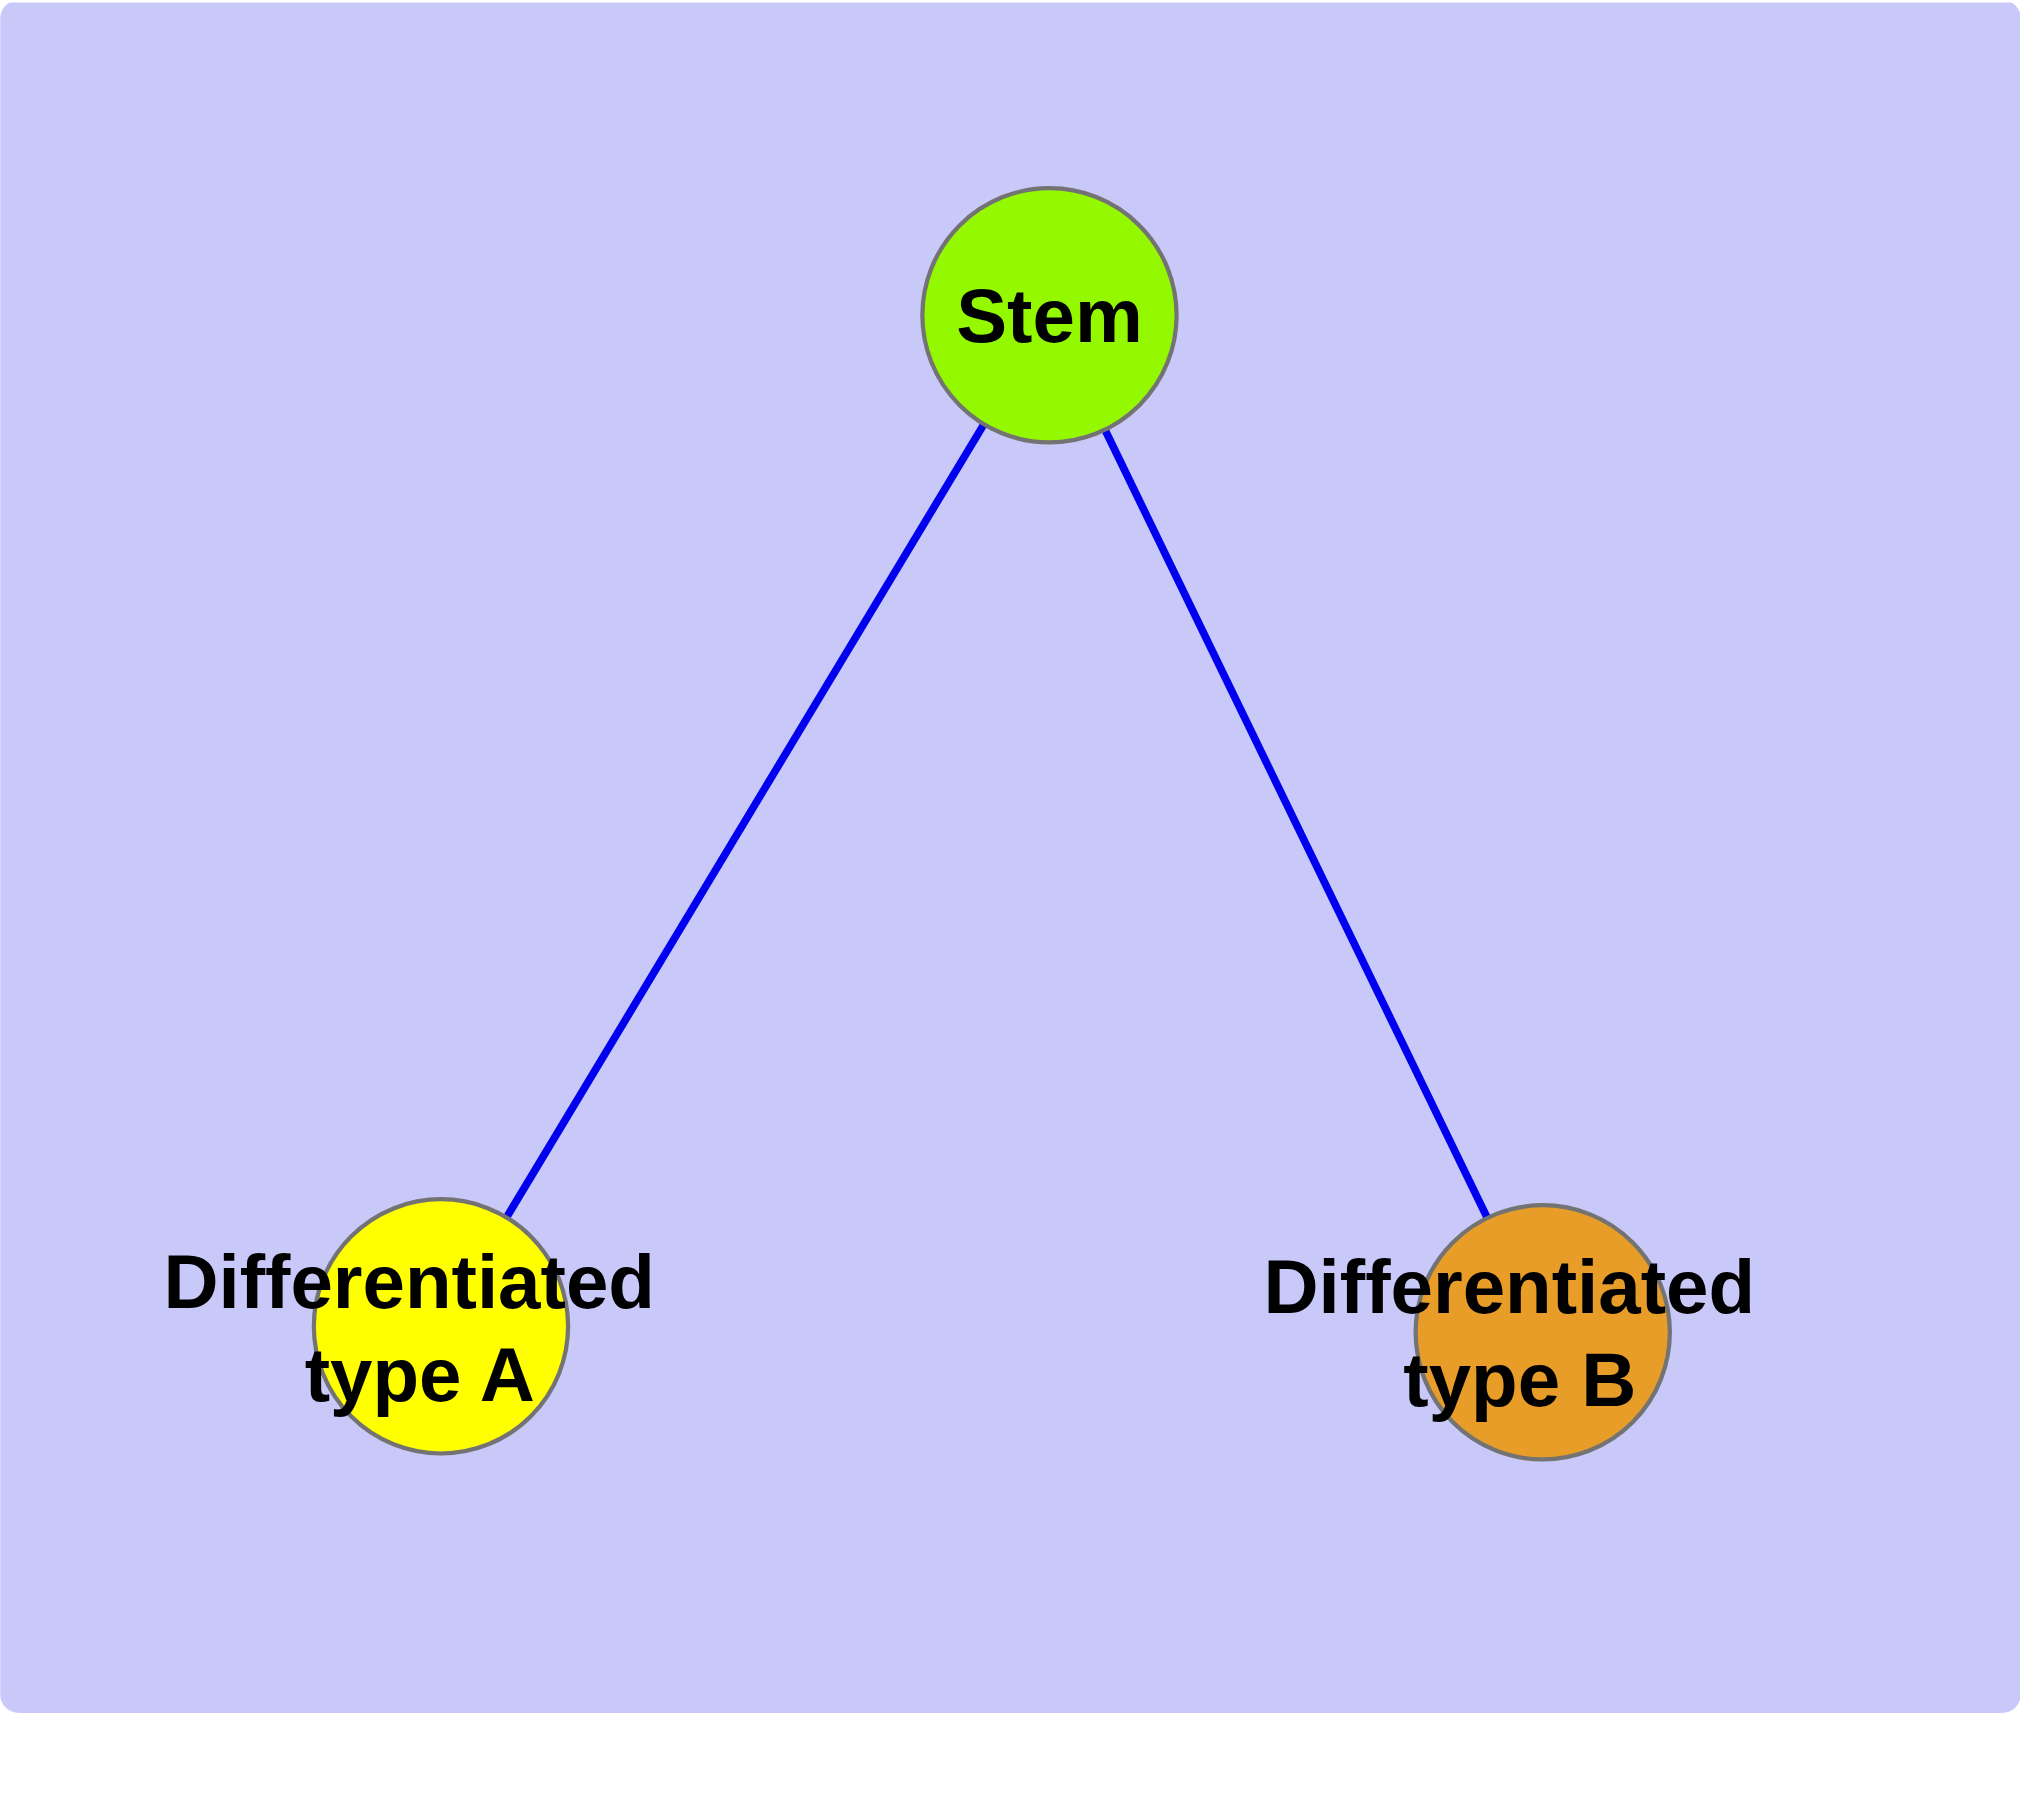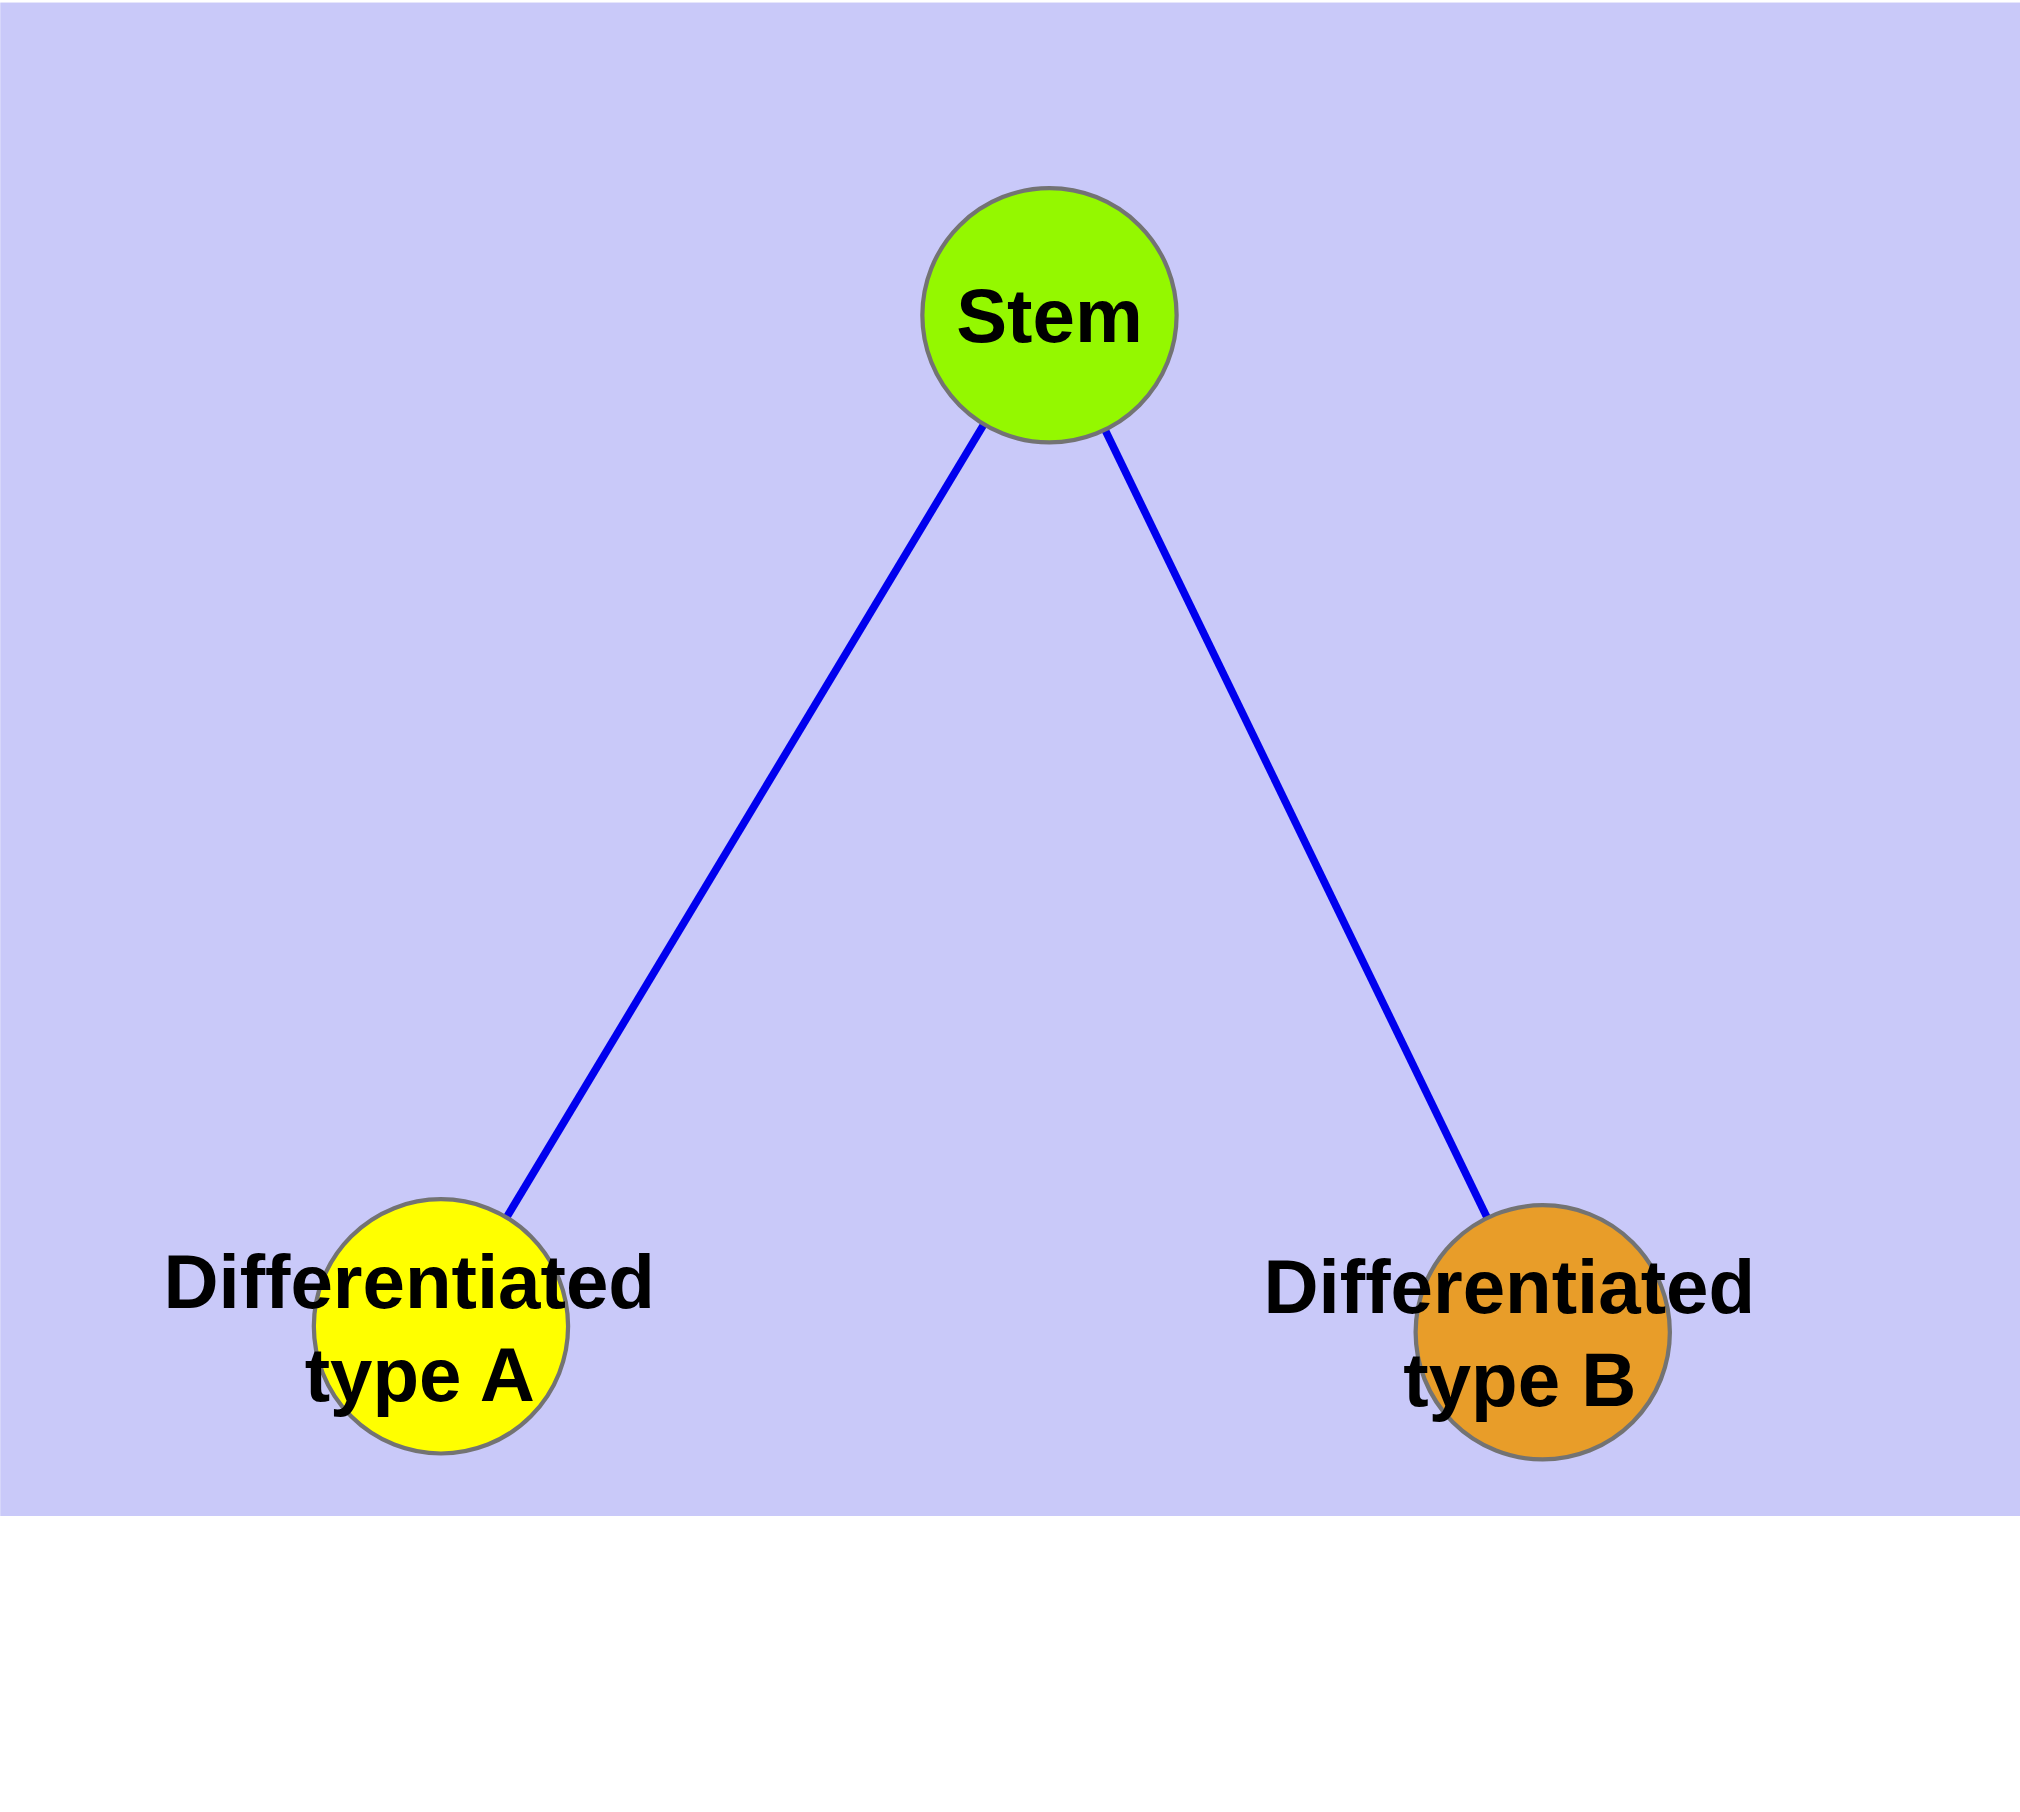--- a/index.html
+++ b/index.html
@@ -3,23 +3,24 @@
 <meta charset="utf-8">
 <style>
   html, body {
     margin: 0;
     padding: 0;
     background: #FFFFFF;
   }
   .figure {
     position: relative;
     width: 2021px;
-    height: 1516px;
+    height: 1713px;
     overflow: hidden;
     font-family: "Liberation Sans", sans-serif;
+    border-radius: 19px;
   }
   .figure svg {
     position: absolute;
     top: 0;
     left: 0;
     display: block;
   }
   .edge {
     stroke-width: 9px;
     fill: none;

